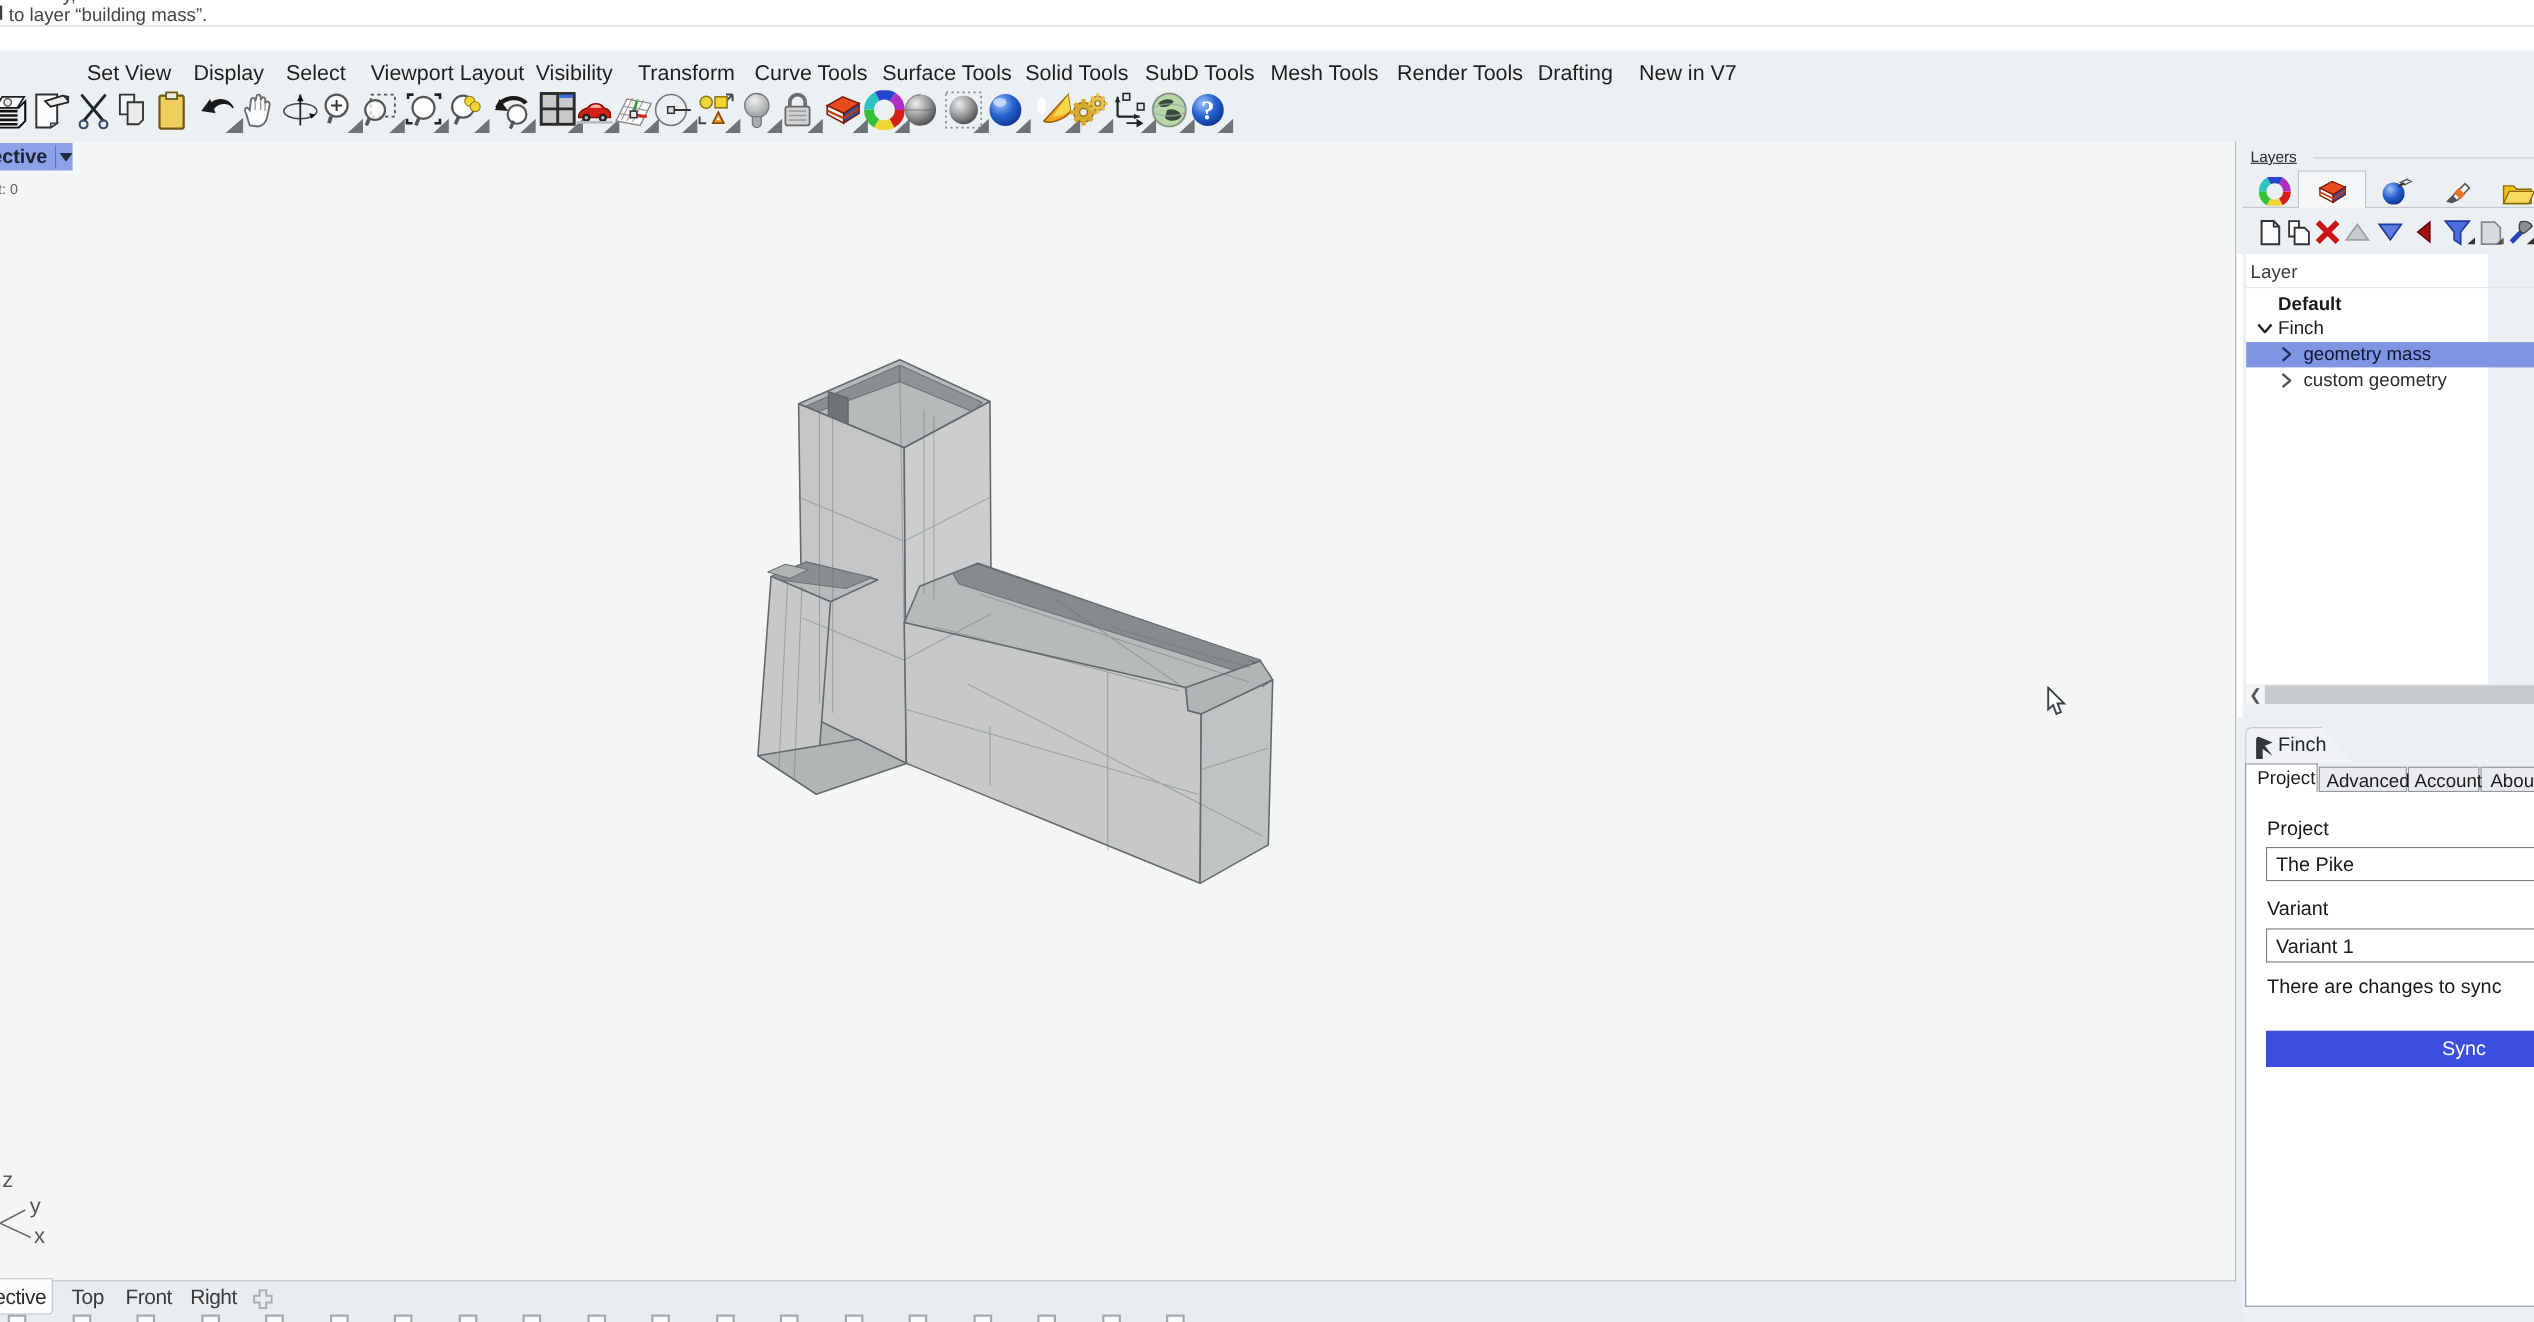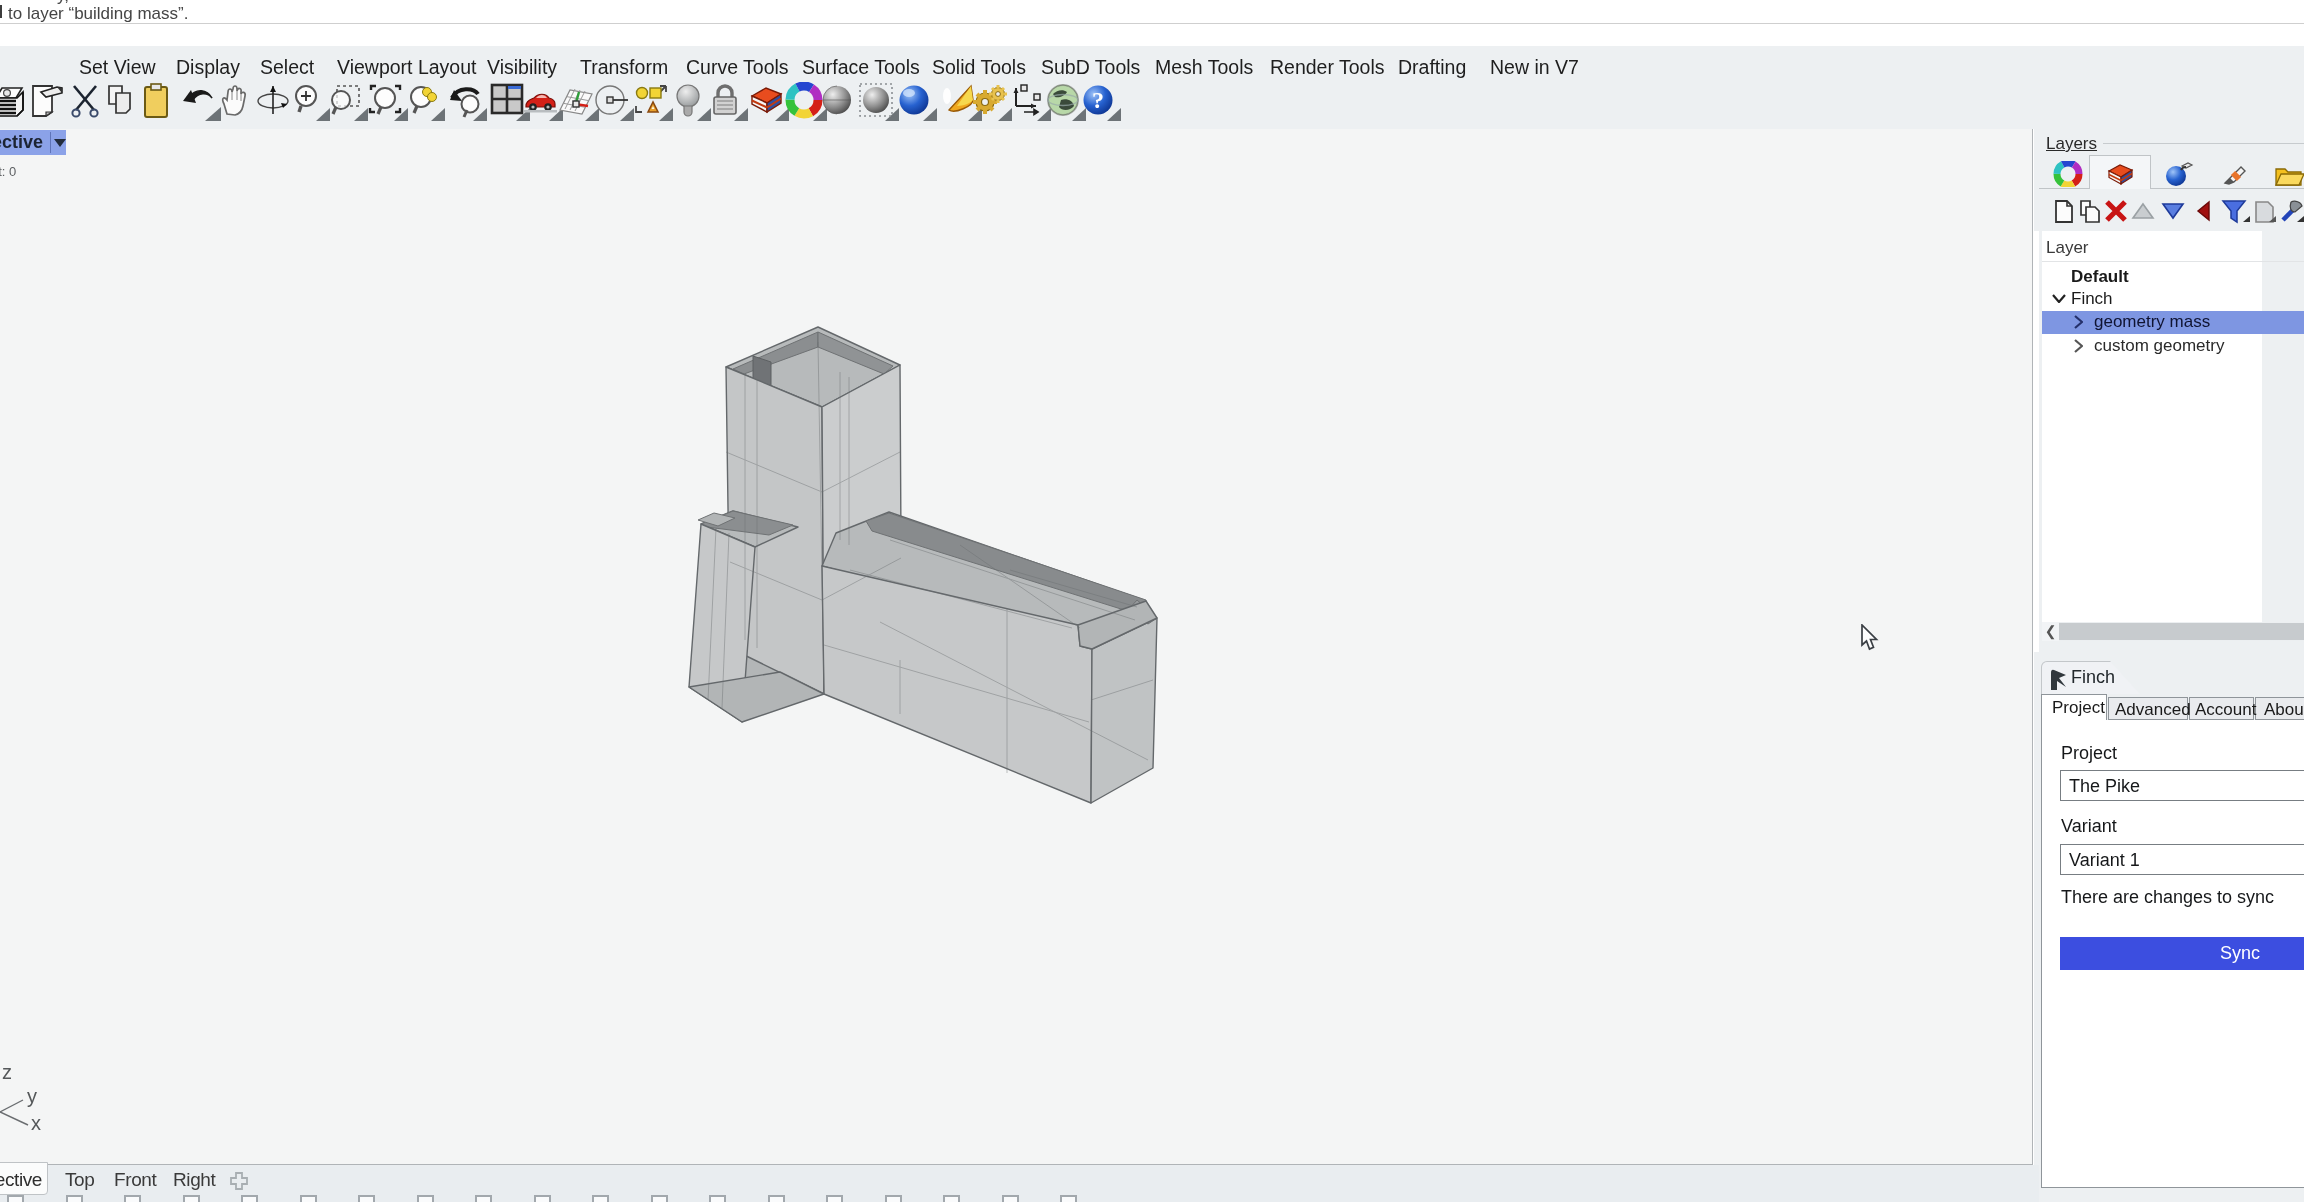--- a/index.html
+++ b/index.html
@@ -354,21 +354,21 @@
 
     <svg class="abs" style="left:1860px;top:495px;" width="26" height="34" viewBox="0 0 26 34">
       <path d="M2 1 L2 21 L6.5 17 L9.5 25 L13.5 23.3 L10.5 15.5 L16.5 15.5 Z" fill="#fdfdfd" stroke="#3a3f44" stroke-width="1.7"></path>
     </svg>
   </div>
 
   <div class="abs" style="left:2034px;top:129px;width:5px;height:1073px;background:#edf0f2;"></div>
   <div class="abs" style="left:2034px;top:231px;width:5px;height:421px;background:#ffffff;"></div>
   <div class="abs" id="rightpanel" style="left:2039px;top:129px;width:265px;height:1073px;background:#edf0f2;">
 
-    <div class="abs" style="left:7px;top:5px;font-size:17px;color:#2a2a2a;text-decoration:underline;">Layers</div>
+    <div class="abs" style="left:7px;top:5px;font-size:14px;color:#2a2a2a;text-decoration:underline;">Layers</div>
     <div class="abs" style="left:64px;top:14px;width:201px;height:1px;background:#c7cbce;"></div>
 
     <div class="abs" style="left:50px;top:26px;width:62px;height:34px;background:#f4f6f8;border:1px solid #c0c4c7;border-bottom:none;"></div>
     <div class="abs" style="left:0px;top:59px;width:50px;height:1px;background:#c0c4c7;"></div>
     <div class="abs" style="left:112px;top:59px;width:153px;height:1px;background:#c0c4c7;"></div>
     <svg class="abs" style="left:14px;top:32px;" width="252" height="26" viewBox="0 0 252 26">
 
       <g transform="translate(2,0)">
         <circle cx="13" cy="13" r="11" fill="none" stroke="#d42017" stroke-width="7" stroke-dasharray="11.5 57.5"></circle>
         <circle cx="13" cy="13" r="11" fill="none" stroke="#f2d435" stroke-width="7" stroke-dasharray="0 11.5 11.5 46"></circle>

